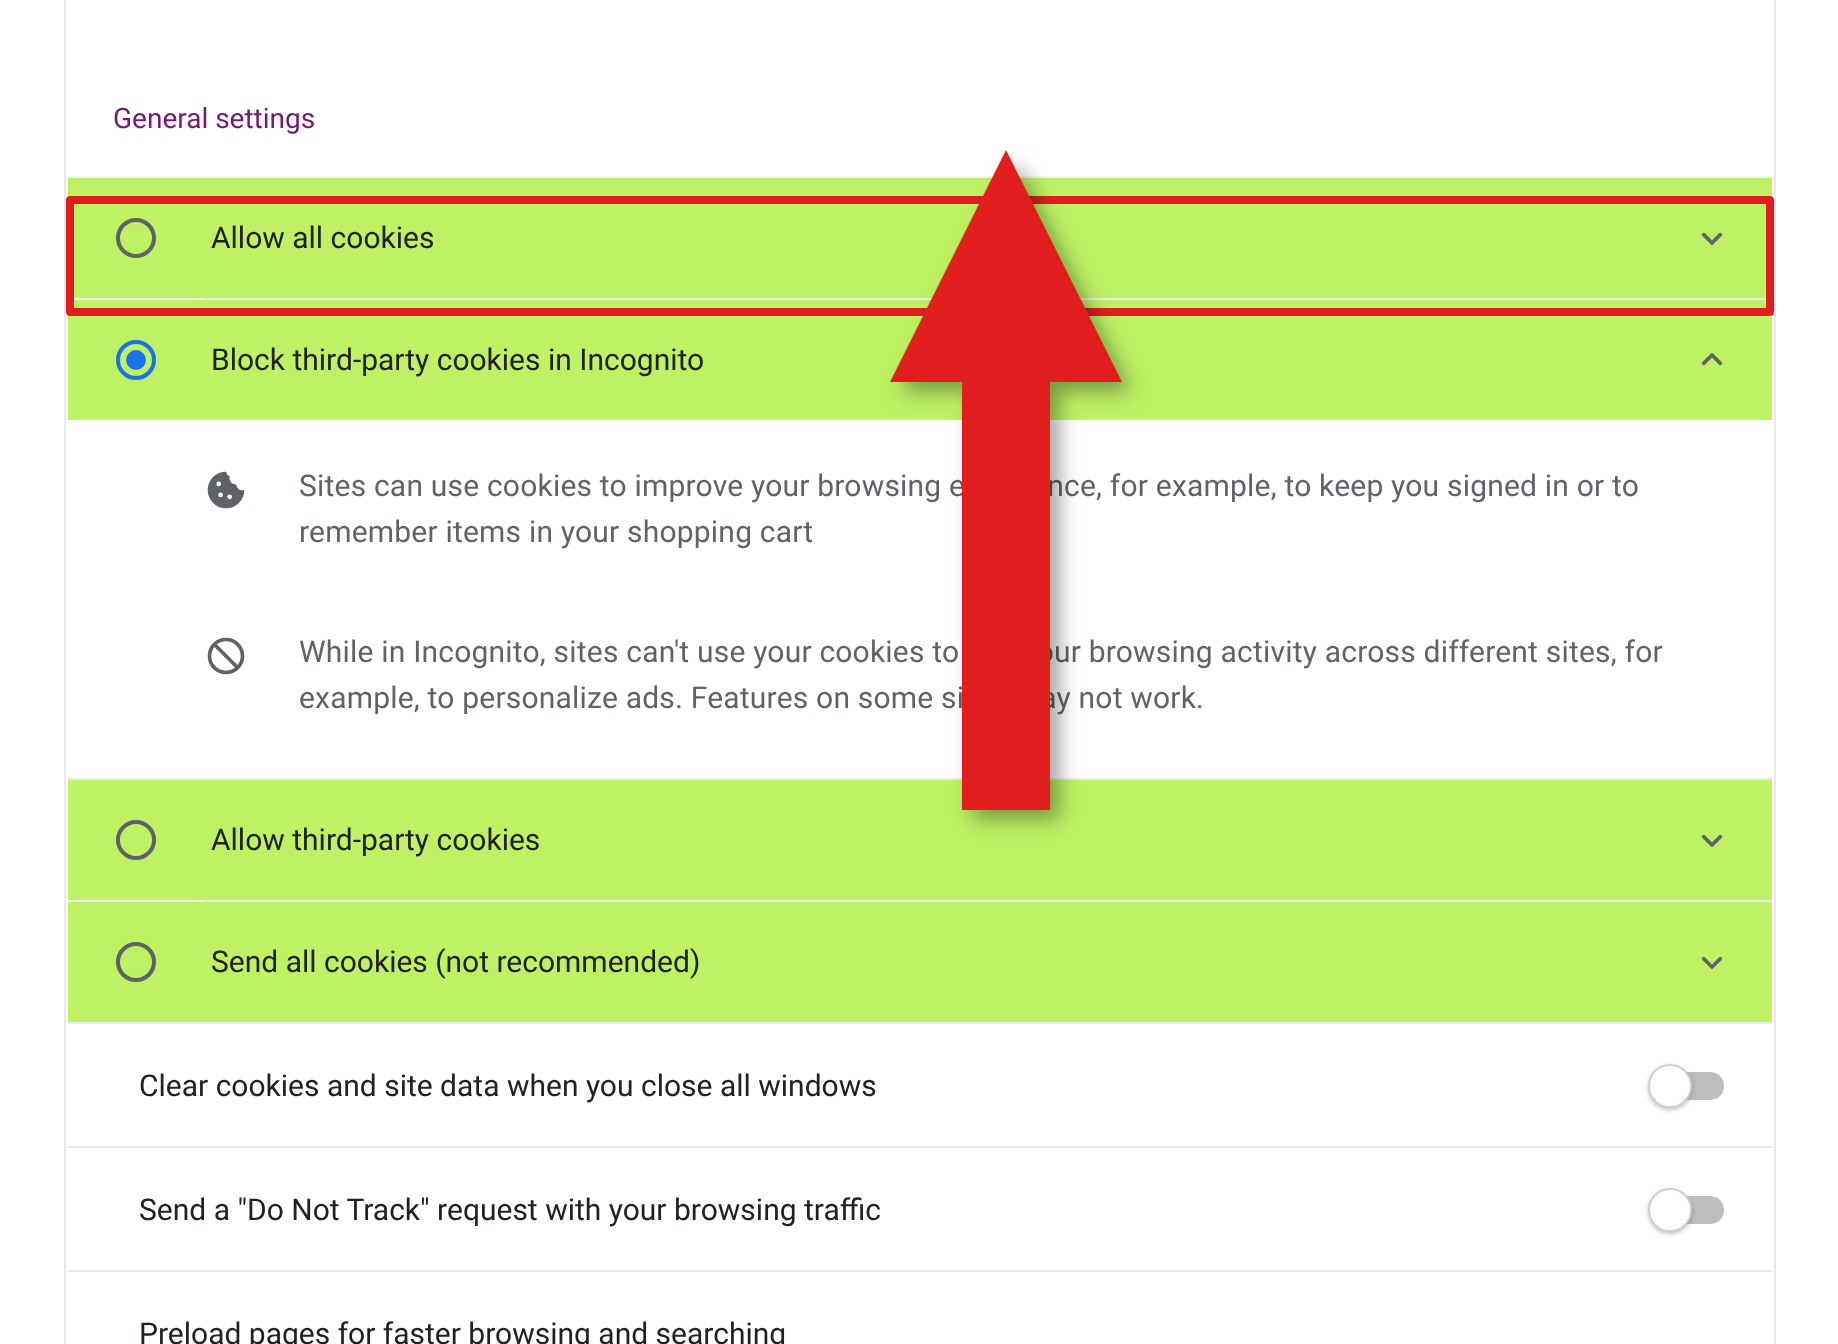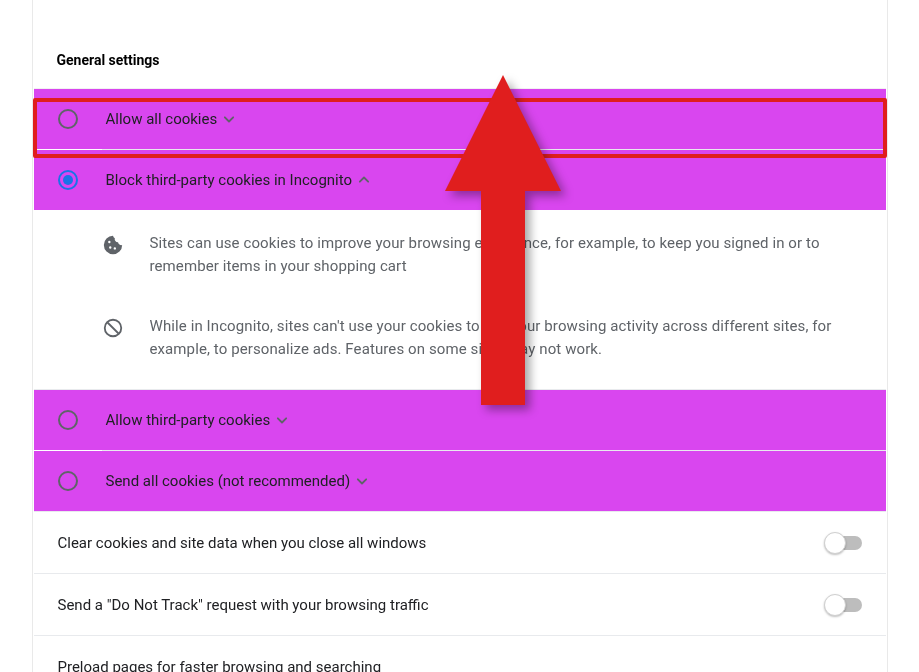--- a/index.html
+++ b/index.html
@@ -16,36 +16,36 @@
     .page {
       width: 856px;
       margin: 0 auto;
       border-left: 1px solid #e9e9e9;
       border-right: 1px solid #e9e9e9;
       min-height: 672px;
       position: relative;
       background: #fff;
     }
     .section-title {
-      color: #000000;
+      color: #701a75;
       font-size: 14px;
-      font-weight: 700;
+      font-weight: 400;
       padding: 52px 24px 20px 24px;
     }
     .options-card {
       margin: 0 1px;
       border-top: 1px solid #f1f1f1;
     }
     .radio-row {
       display: flex;
       align-items: center;
       min-height: 60px;
       padding: 0 18px 0 24px;
-      justify-content: flex-start;
-      background: #d946ef;
+      justify-content: space-between;
+      background: #bef264;
     }
     .radio-left {
       display: flex;
       align-items: center;
       gap: 28px;
     }
     .radio {
       width: 20px; height: 20px;
       border-radius: 50%;
       border: 2px solid #5f6368;
@@ -111,20 +111,21 @@
       display: flex;
       align-items: center;
       justify-content: space-between;
       min-height: 62px;
       padding: 0 24px 0 24px;
       border-top: 1px solid #e8eaed;
     }
     .toggle-label {
       font-size: 15px;
       color: #202124;
+      margin-left: 12px;
     }
     .toggle {
       width: 36px; height: 14px;
       border-radius: 8px;
       background: #bdbdbd;
       position: relative;
       flex: none;
     }
     .toggle::after {
       content: "";

